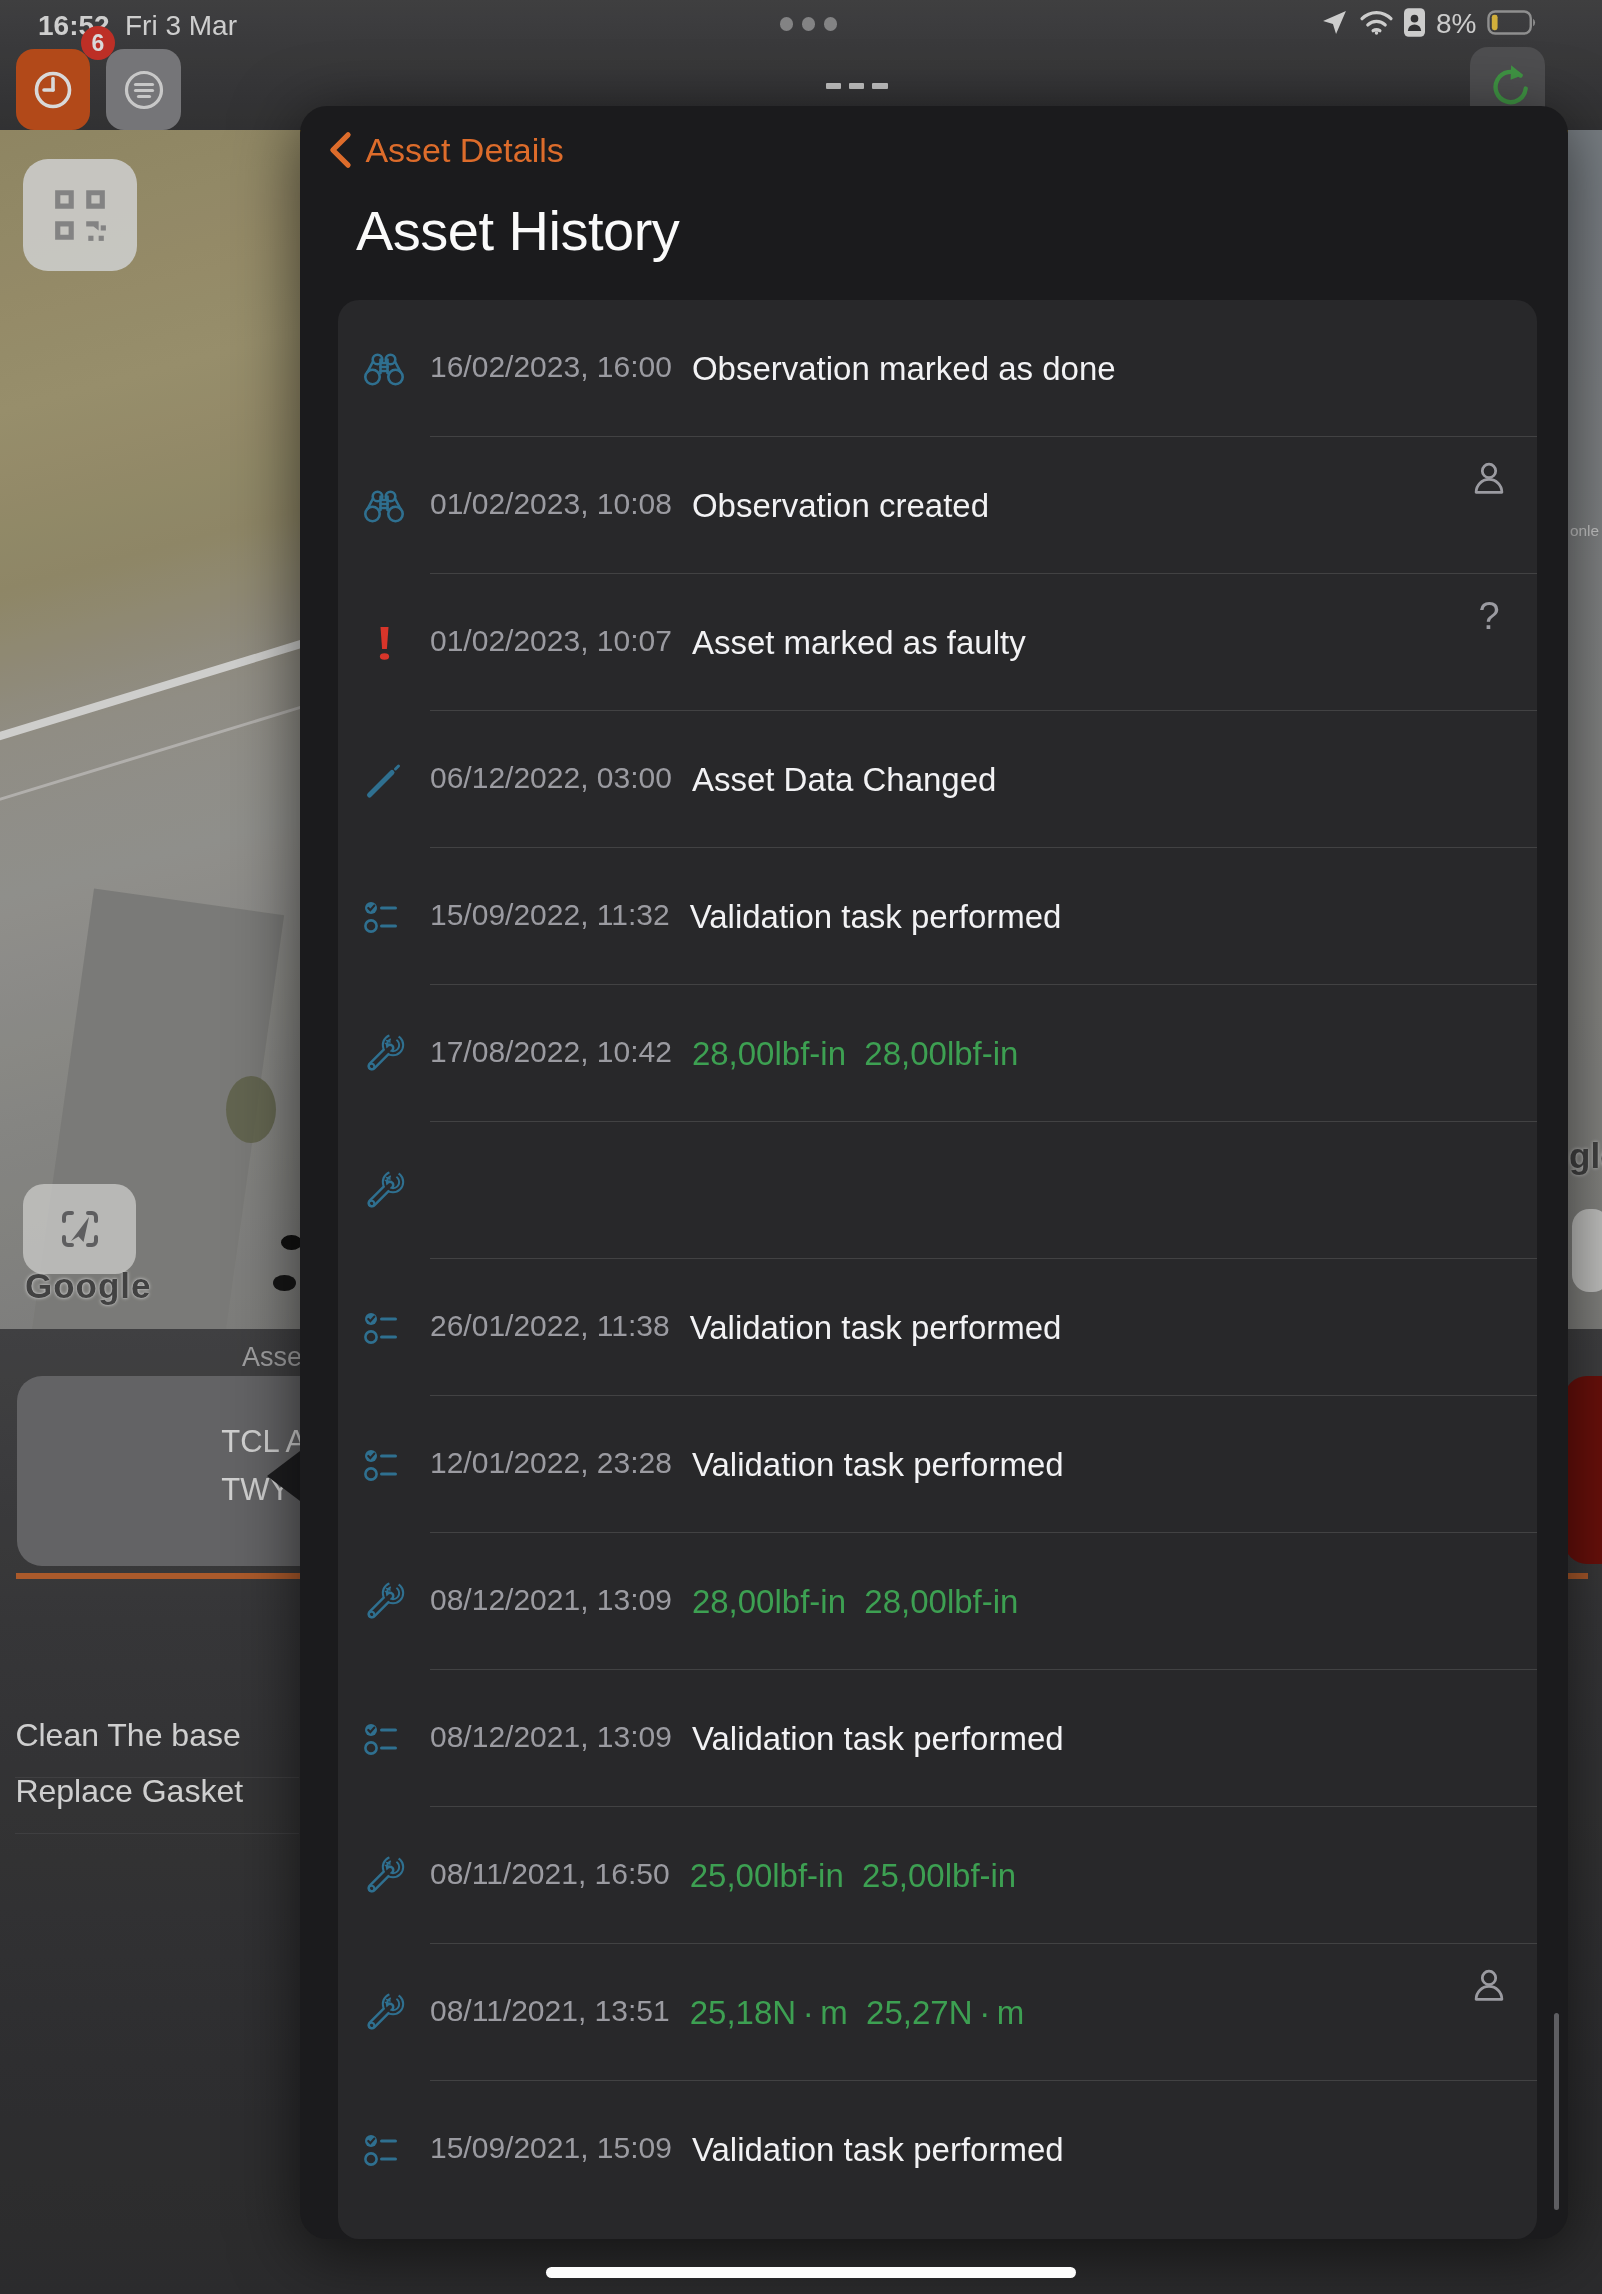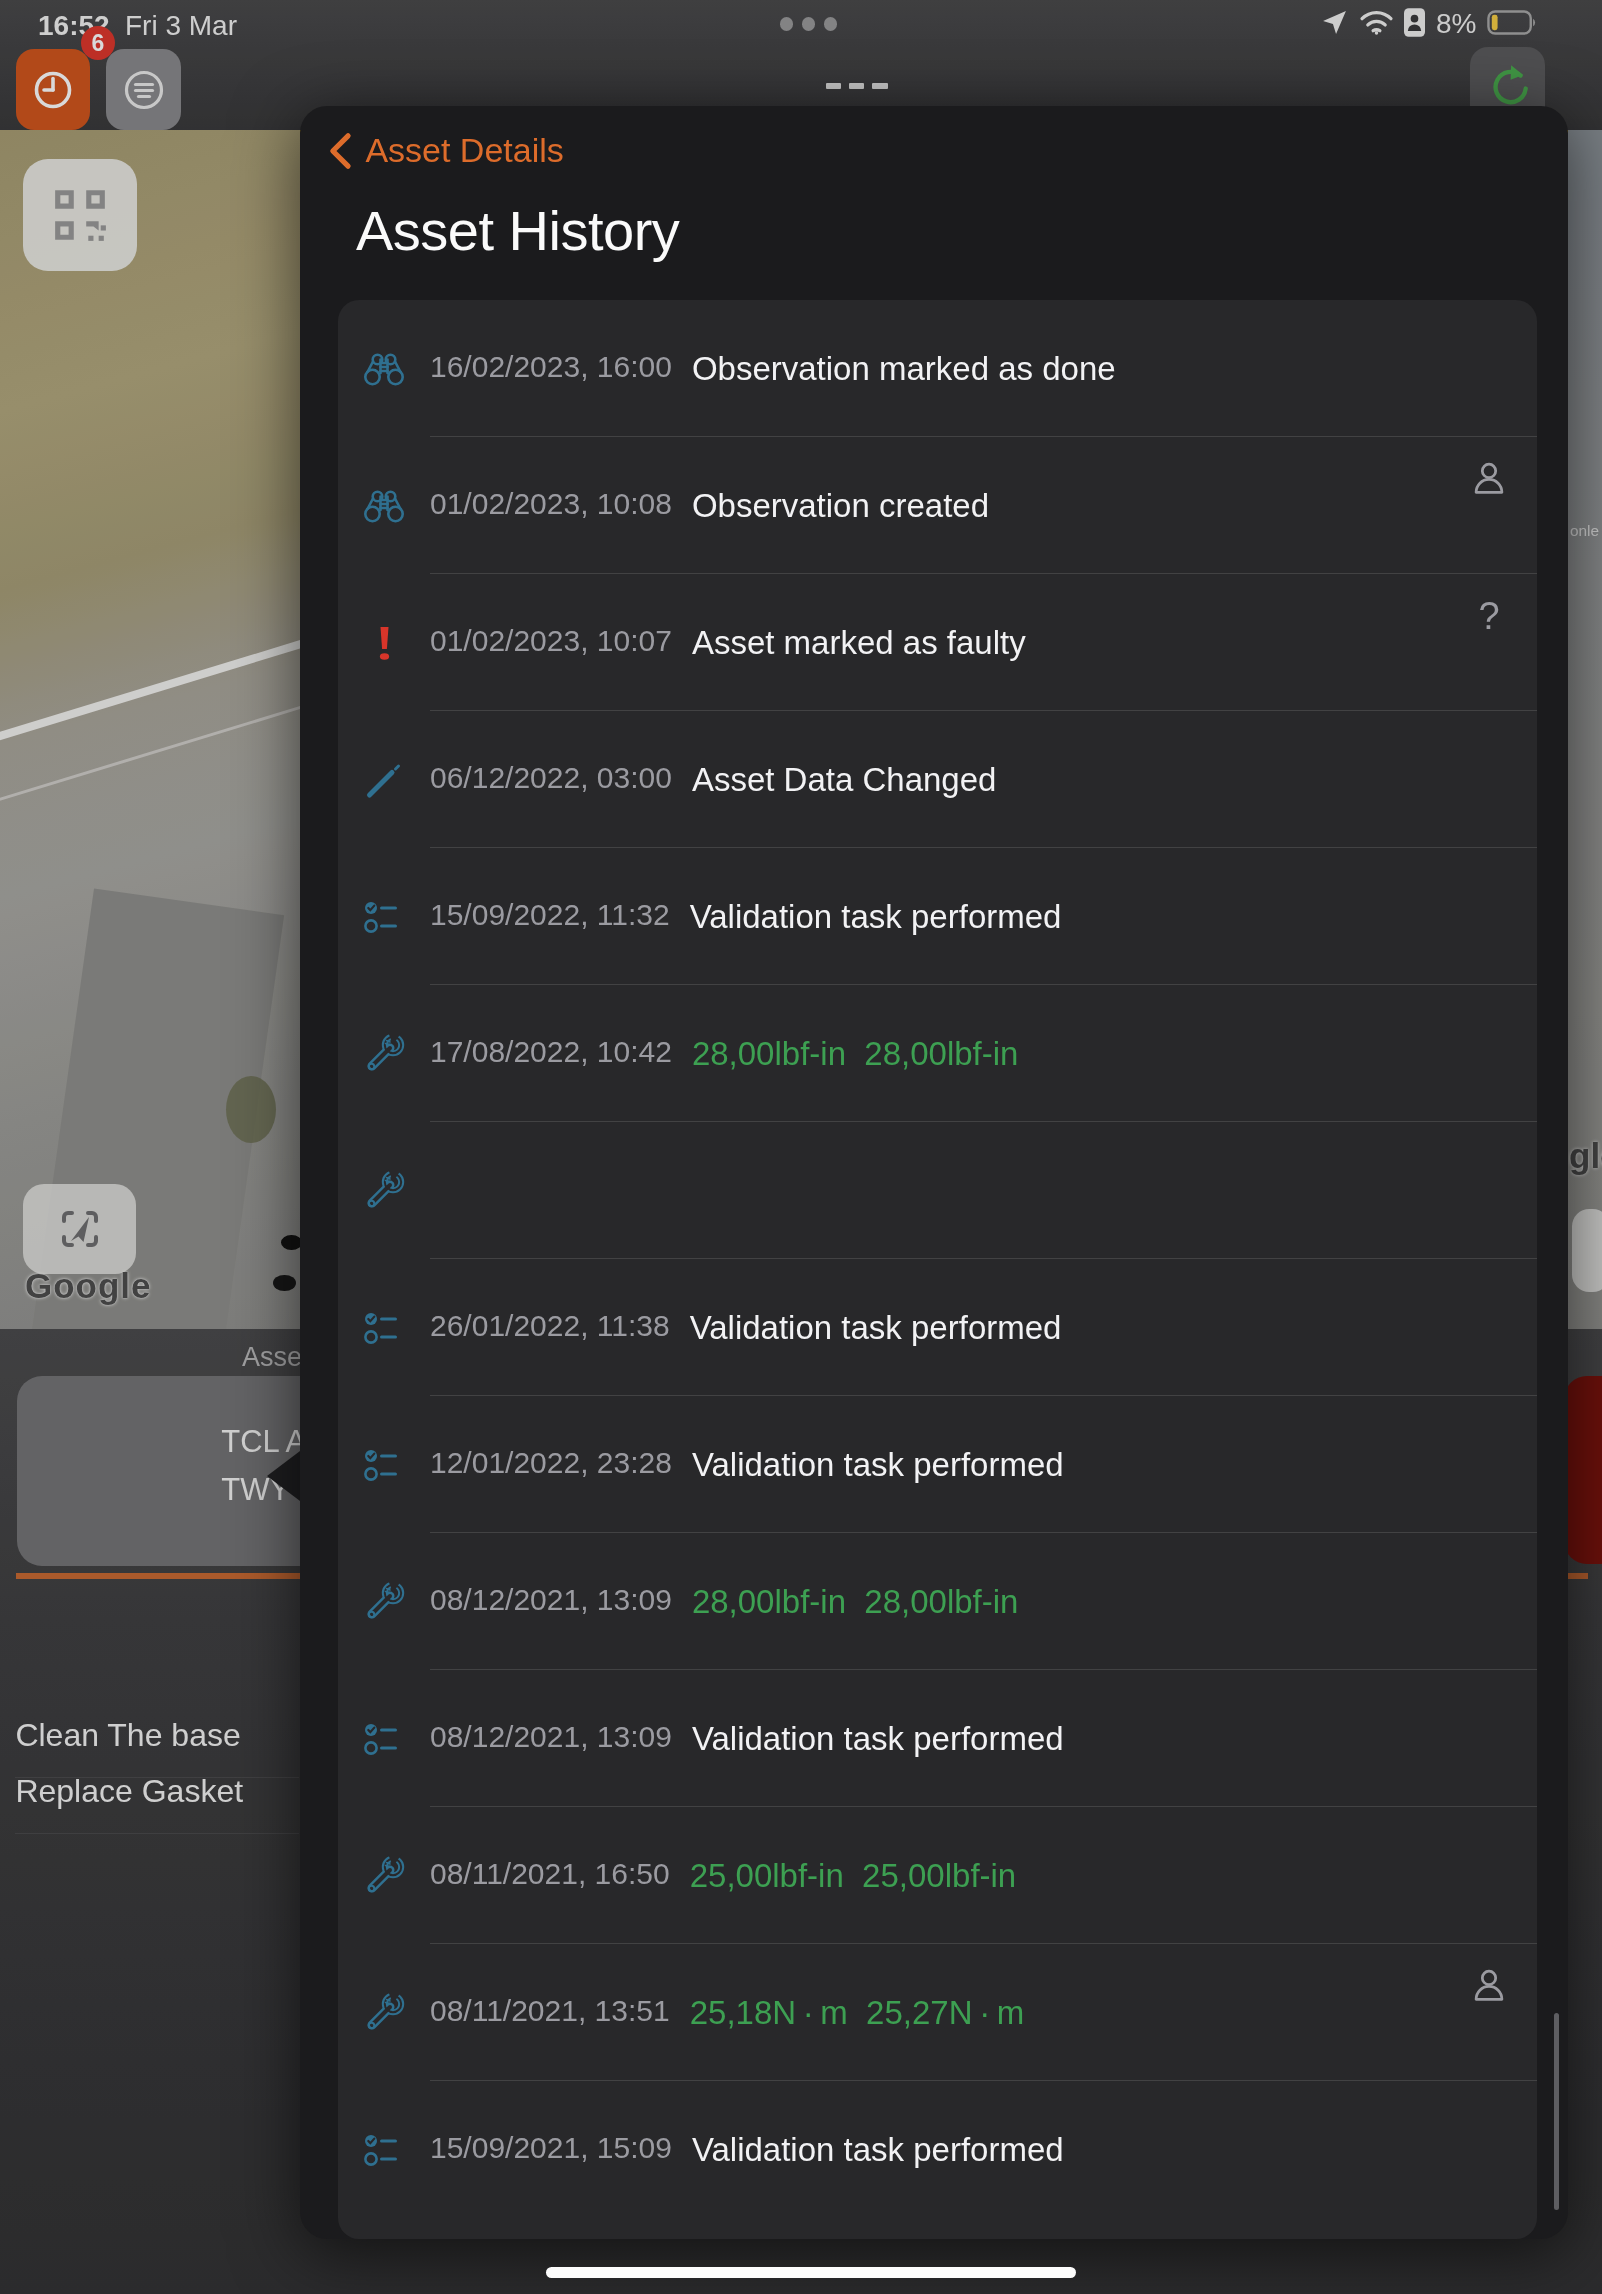--- a/index.html
+++ b/index.html
@@ -54,21 +54,21 @@
     border-top:25px solid transparent;border-bottom:25px solid transparent;border-right:33px solid #232325;}
   .red-btn{position:absolute;left:1564px;top:47px;width:38px;height:188px;border-radius:23px 0 0 23px;background:#7d130d;}
   .orange-line{position:absolute;left:16.3px;top:244px;width:1572px;height:5.8px;background:#c96a33;}
   .task-item{position:absolute;left:15.4px;width:284px;font-size:32px;color:#f4f4f4;
     padding-bottom:23px;border-bottom:1.4px solid rgba(255,255,255,.08);}
   .task-0{top:388px;} .task-1{top:444px;}
   .dim{position:absolute;left:0;top:0;width:1602px;height:2294px;background:rgba(0,0,0,.15);z-index:4;}
   
   .modal{position:absolute;left:300px;top:106px;width:1268px;height:2133px;border-radius:27px;
     background:#1b1b1d;z-index:10;overflow:hidden;box-shadow:0 13.4px 67px rgba(0,0,0,.6);}
-  .back-row{position:absolute;left:27px;top:25px;display:flex;align-items:flex-end;gap:13.4px;cursor:pointer;}
+  .back-row{position:absolute;left:27px;top:25px;display:flex;align-items:flex-start;gap:13.4px;cursor:pointer;}
   .back-label{font-size:34px;color:#dd6c2b;}
   .modal-title{position:absolute;left:56px;top:92px;font-size:56px;font-weight:400;color:#fafafa;letter-spacing:-0.5px;}
   .hist-card{position:absolute;left:38px;top:194px;width:1199px;height:1939px;border-radius:21px;
     background:#28282a;overflow:hidden;}
   .row{display:flex;align-items:center;padding:0 25px 0 0;min-height:137px;position:relative;box-sizing:border-box;}
   .row:not(:last-child)::after{content:"";position:absolute;left:92px;right:0;bottom:0;height:1.4px;background:rgba(255,255,255,.12);}
   .row-iconbox{width:92px;flex-shrink:0;display:flex;align-items:center;justify-content:center;}
   .row-main{display:flex;flex-direction:row;gap:20px;padding:21px 0;}
   .row-date{font-size:30px;color:#9b9ba1;}
   .row-desc{font-size:33px;color:#f2f2f4;white-space:pre;}

